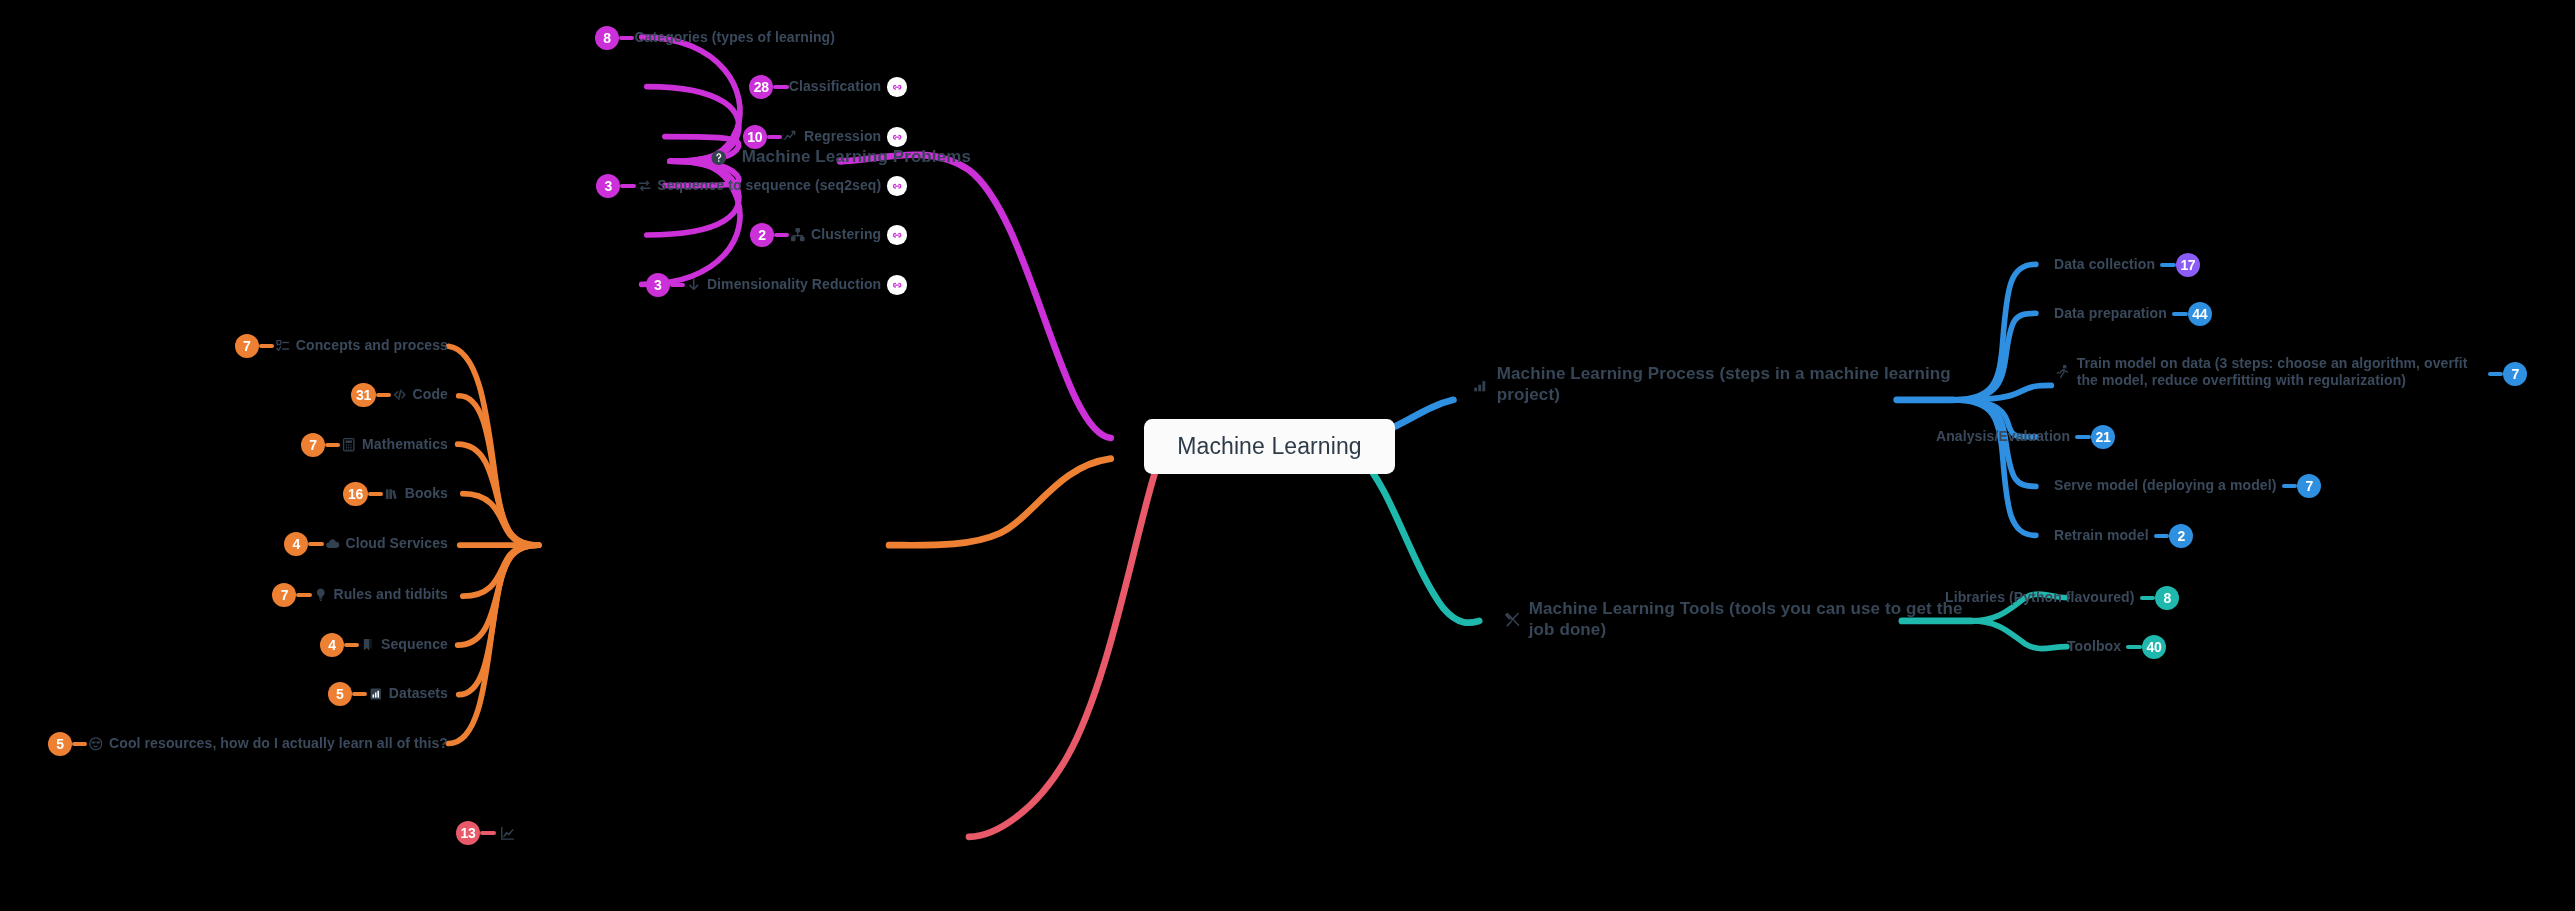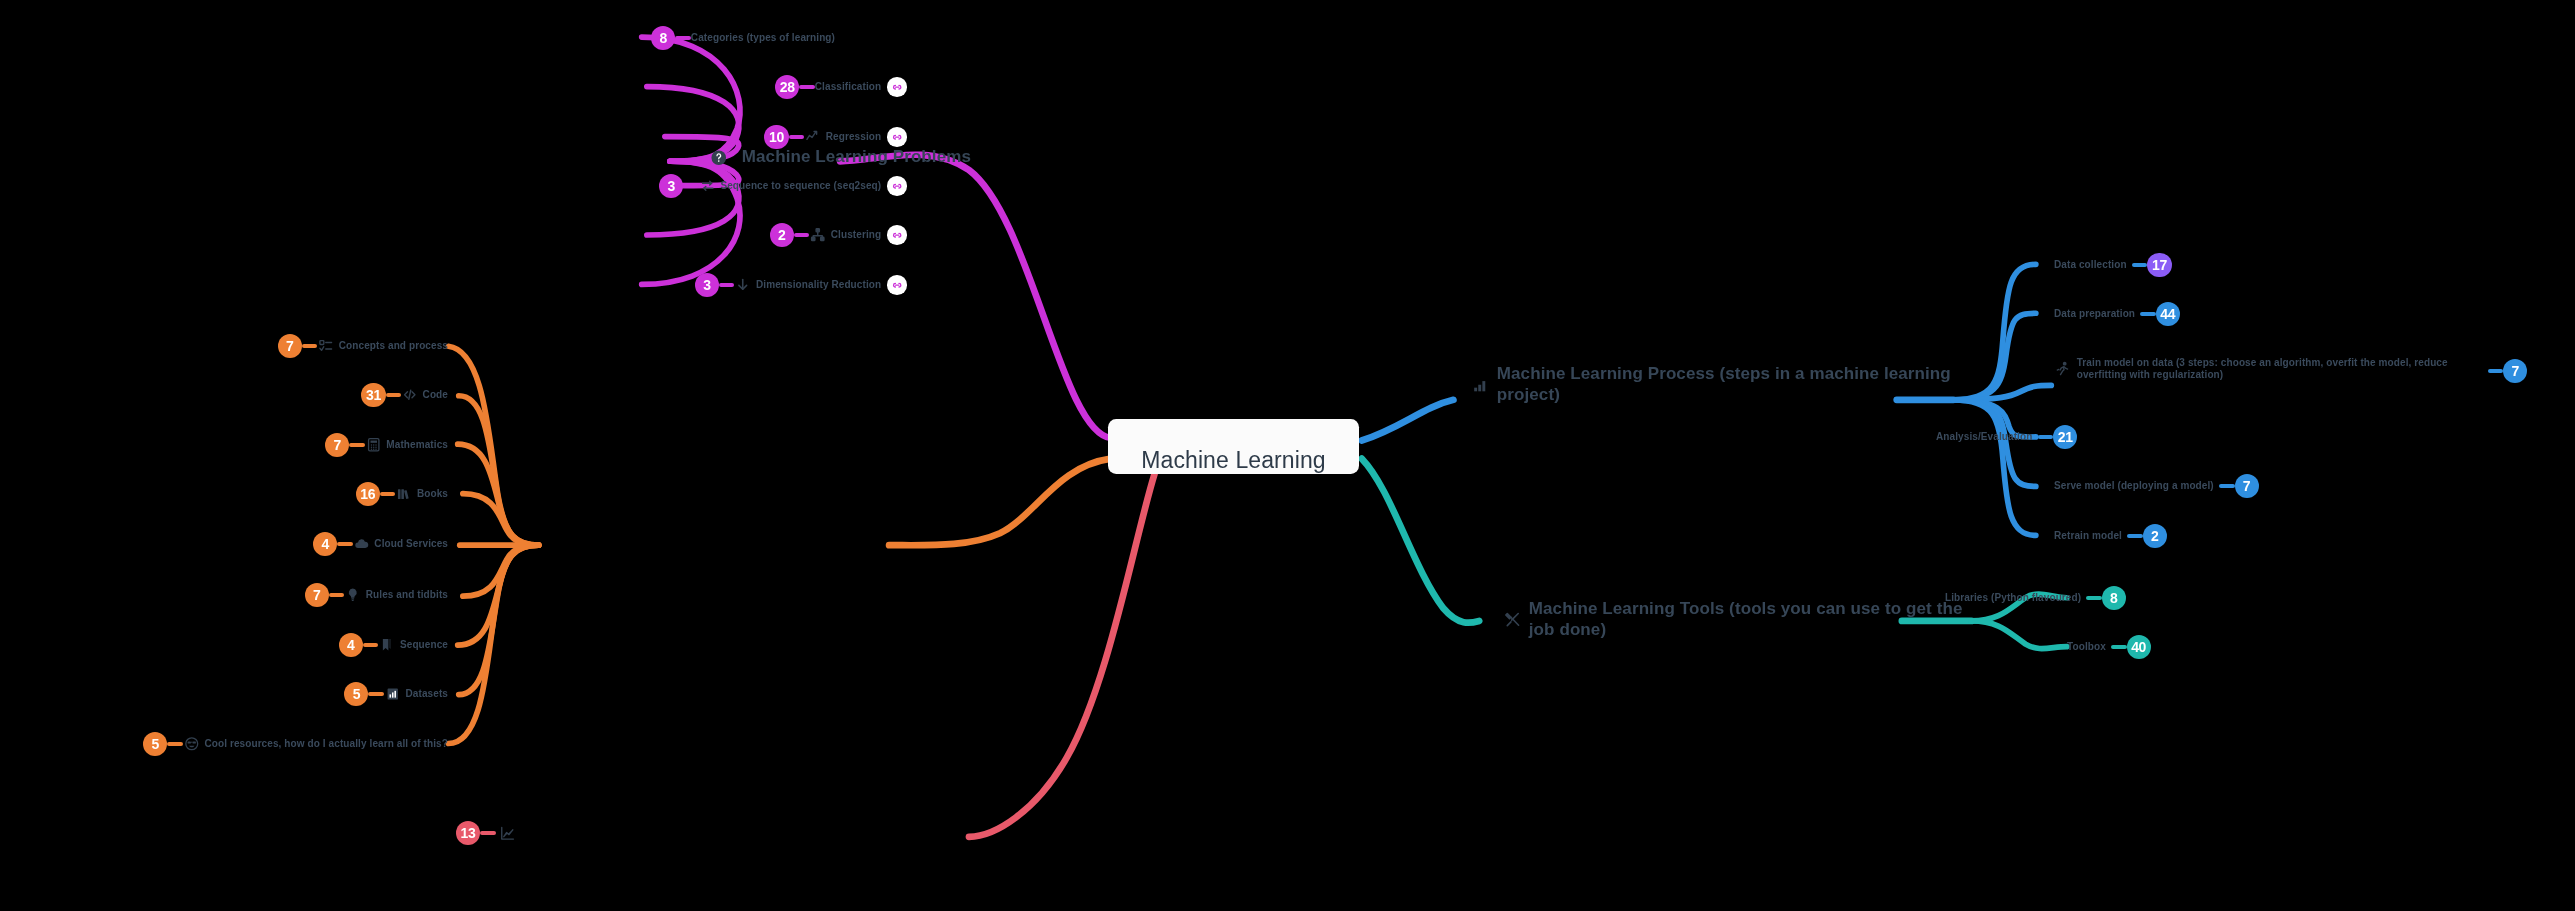--- a/index.html
+++ b/index.html
@@ -49,21 +49,21 @@
     letter-spacing: -0.3px;
   }
   .stub {
     flex: 0 0 auto;
     width: 15.5px;
     height: 4.6px;
     border-radius: 2.6px;
   }
   .nlabel {
     color: #3a4a5c;
-    font-size: 10px;
+    font-size: 14px;
     font-weight: 700;
     letter-spacing: 0.1px;
     line-height: 1.22;
     white-space: normal;
   }
   .nlabel.one { white-space: nowrap; }
   .nicon {
     flex: 0 0 auto;
     display: inline-flex;
     align-items: center;
@@ -90,28 +90,28 @@
     font-size: 17px;
     font-weight: 700;
     color: #364657;
     max-width: 309px;
   }
   .branch .nicon { width: 20.6px; height: 20.6px; }
 
   
   #center {
     position: absolute;
-    left: 1108px;
+    left: 1144px;
     top: 419px;
     width: 251px;
     height: 55px;
     background: #fbfbfb;
     border-radius: 8.2px;
     display: flex;
-    align-items: flex-end;
+    align-items: center;
     justify-content: center;
     z-index: 20;
   }
   #center-label {
     color: #2e3b49;
     font-size: 23px;
     font-weight: 400;
     letter-spacing: 0.1px;
   }
 </style>

